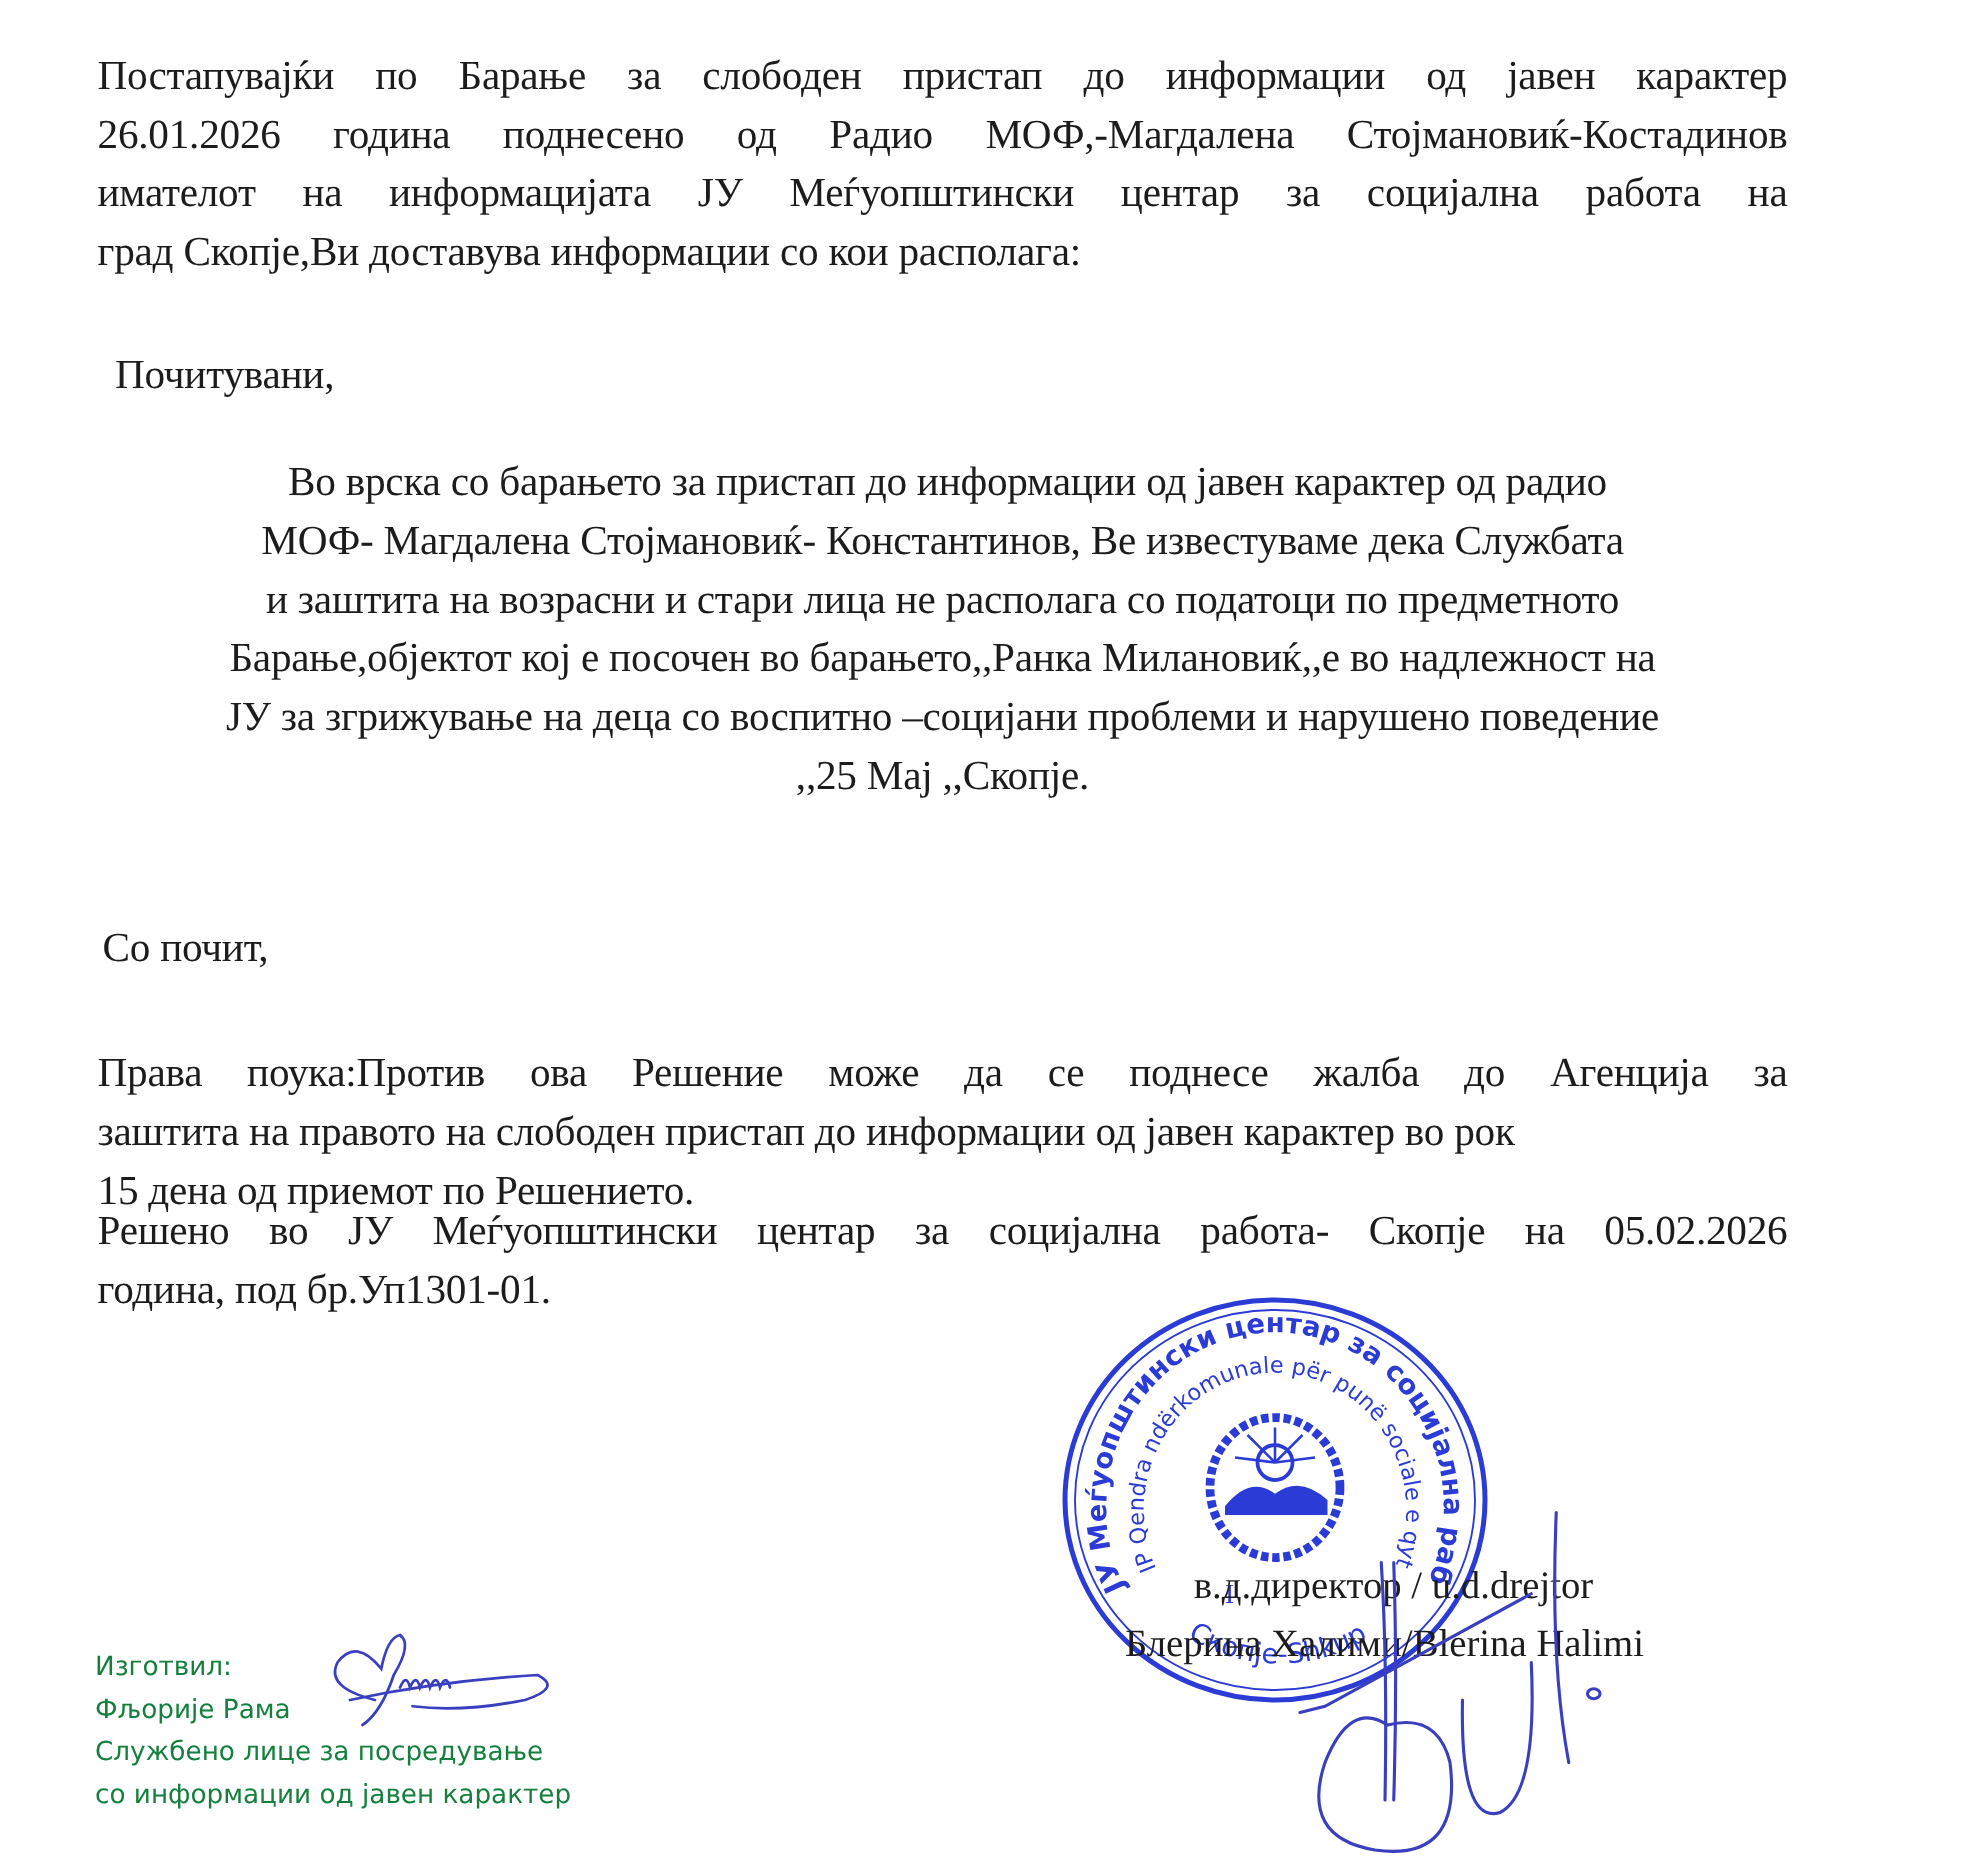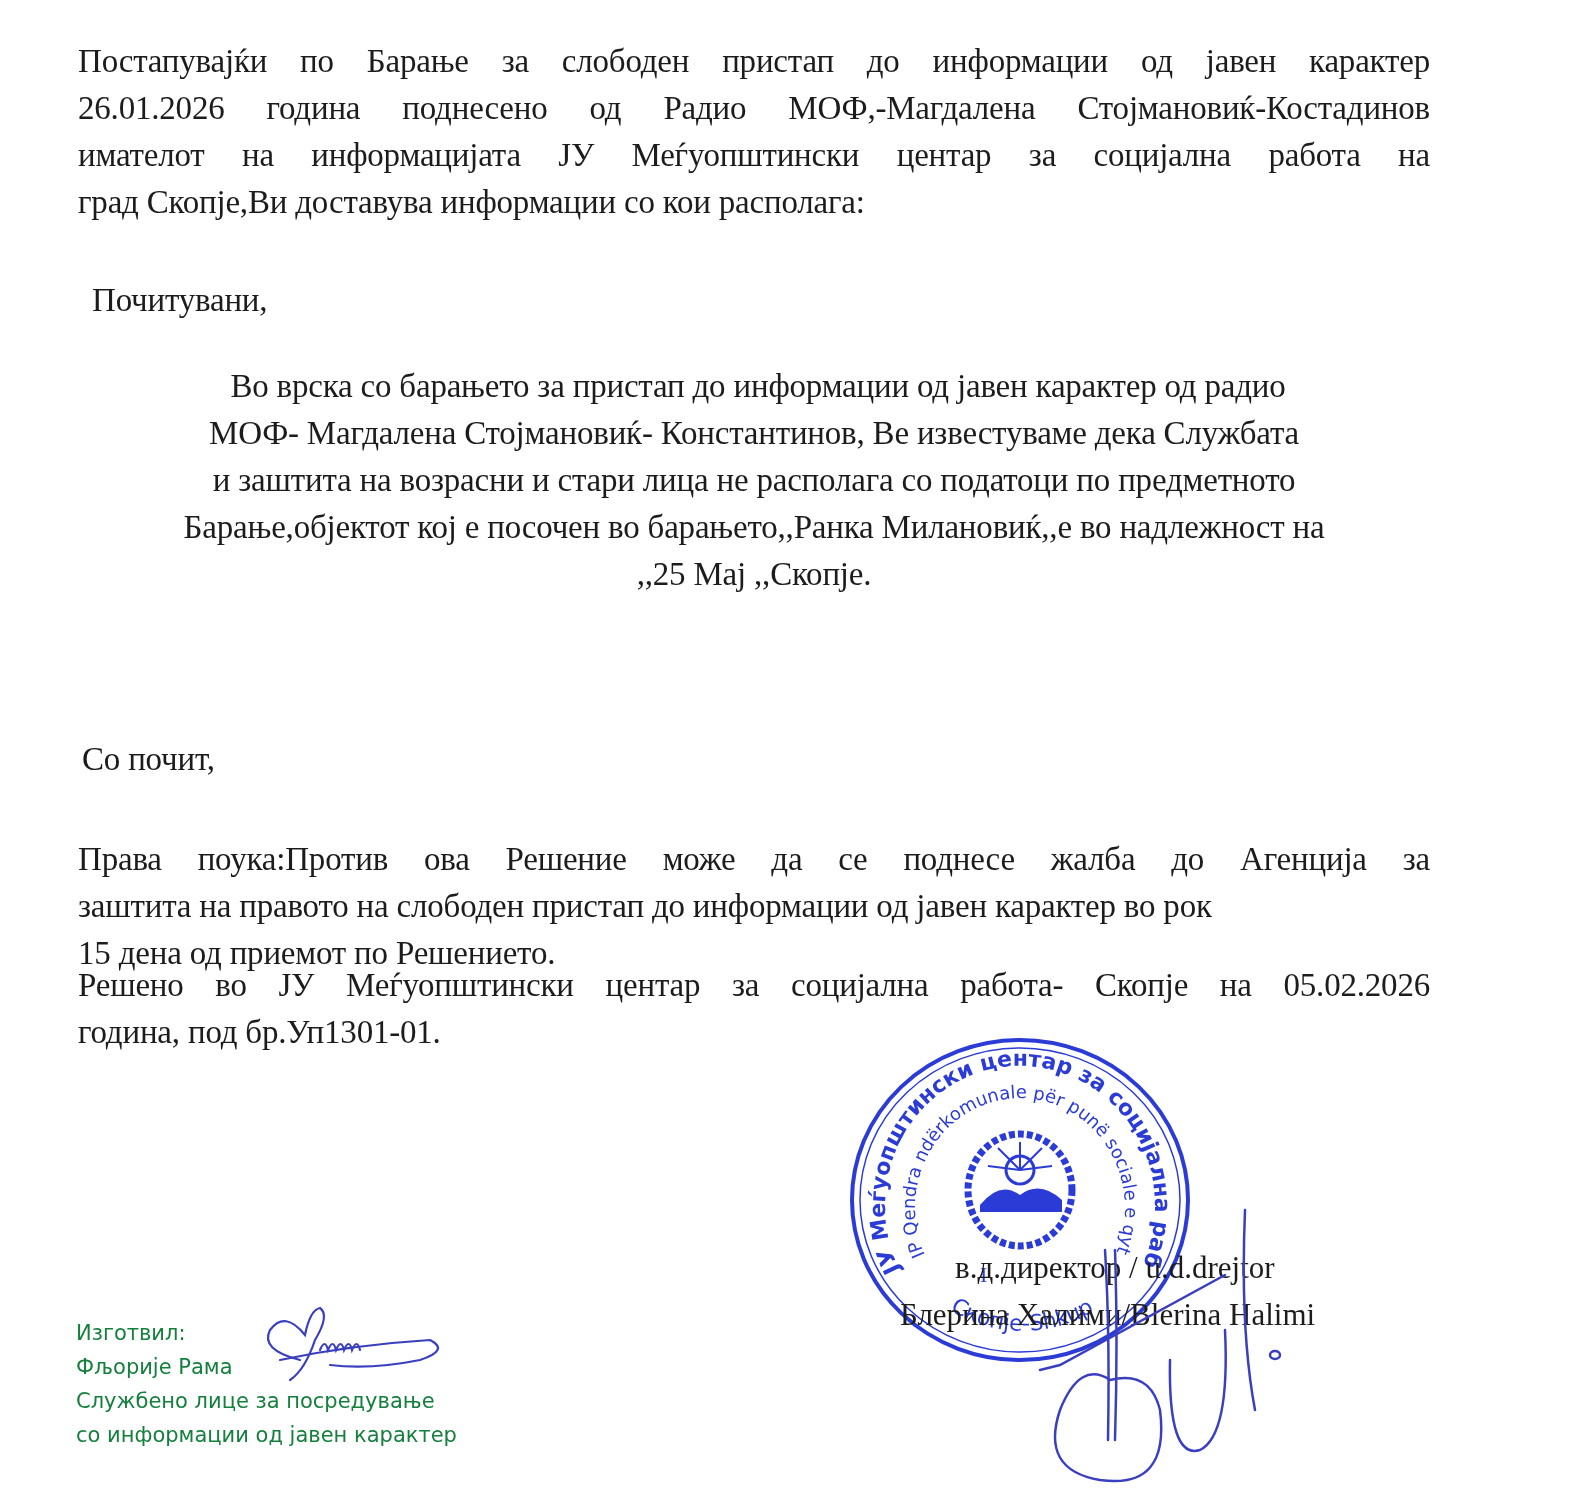--- a/index.html
+++ b/index.html
@@ -108,20 +108,21 @@
     <span class="line last">град Скопје,Ви доставува информации со кои располага:</span>
   </div>
 
   <div id="greeting" class="block">Почитувани,</div>
 
   <div id="body-para" class="block">
     <span class="line" style="padding-left:8px;">Во врска со барањето за пристап  до информации  од  јавен  карактер  од радио</span>
     <span class="line">МОФ- Магдалена  Стојмановиќ-  Константинов,  Ве  известуваме  дека  Службата</span>
     <span class="line"> и заштита   на возрасни и стари  лица  не  располага   со  податоци по предметното</span>
     <span class="line"> Барање,објектот кој е посочен во барањето,,Ранка Милановиќ,,е во надлежност на</span>
+    <span class="line"> ЈУ за згрижување на деца со воспитно –социјани  проблеми и нарушено поведение</span>
     <span class="line"> ,,25 Мај ,,Скопје.</span>
   </div>
 
   <div id="closing" class="block">Со почит,</div>
 
   <div id="legal" class="block justify">
     <span class="line">Права поука:Против ова Решение може да се поднесе жалба до Агенција за</span>
     <span class="line last">заштита на правото на слободен пристап до информации од јавен карактер во рок</span>
     <span class="line last">15 дена од приемот по Решението.</span>
   </div>

